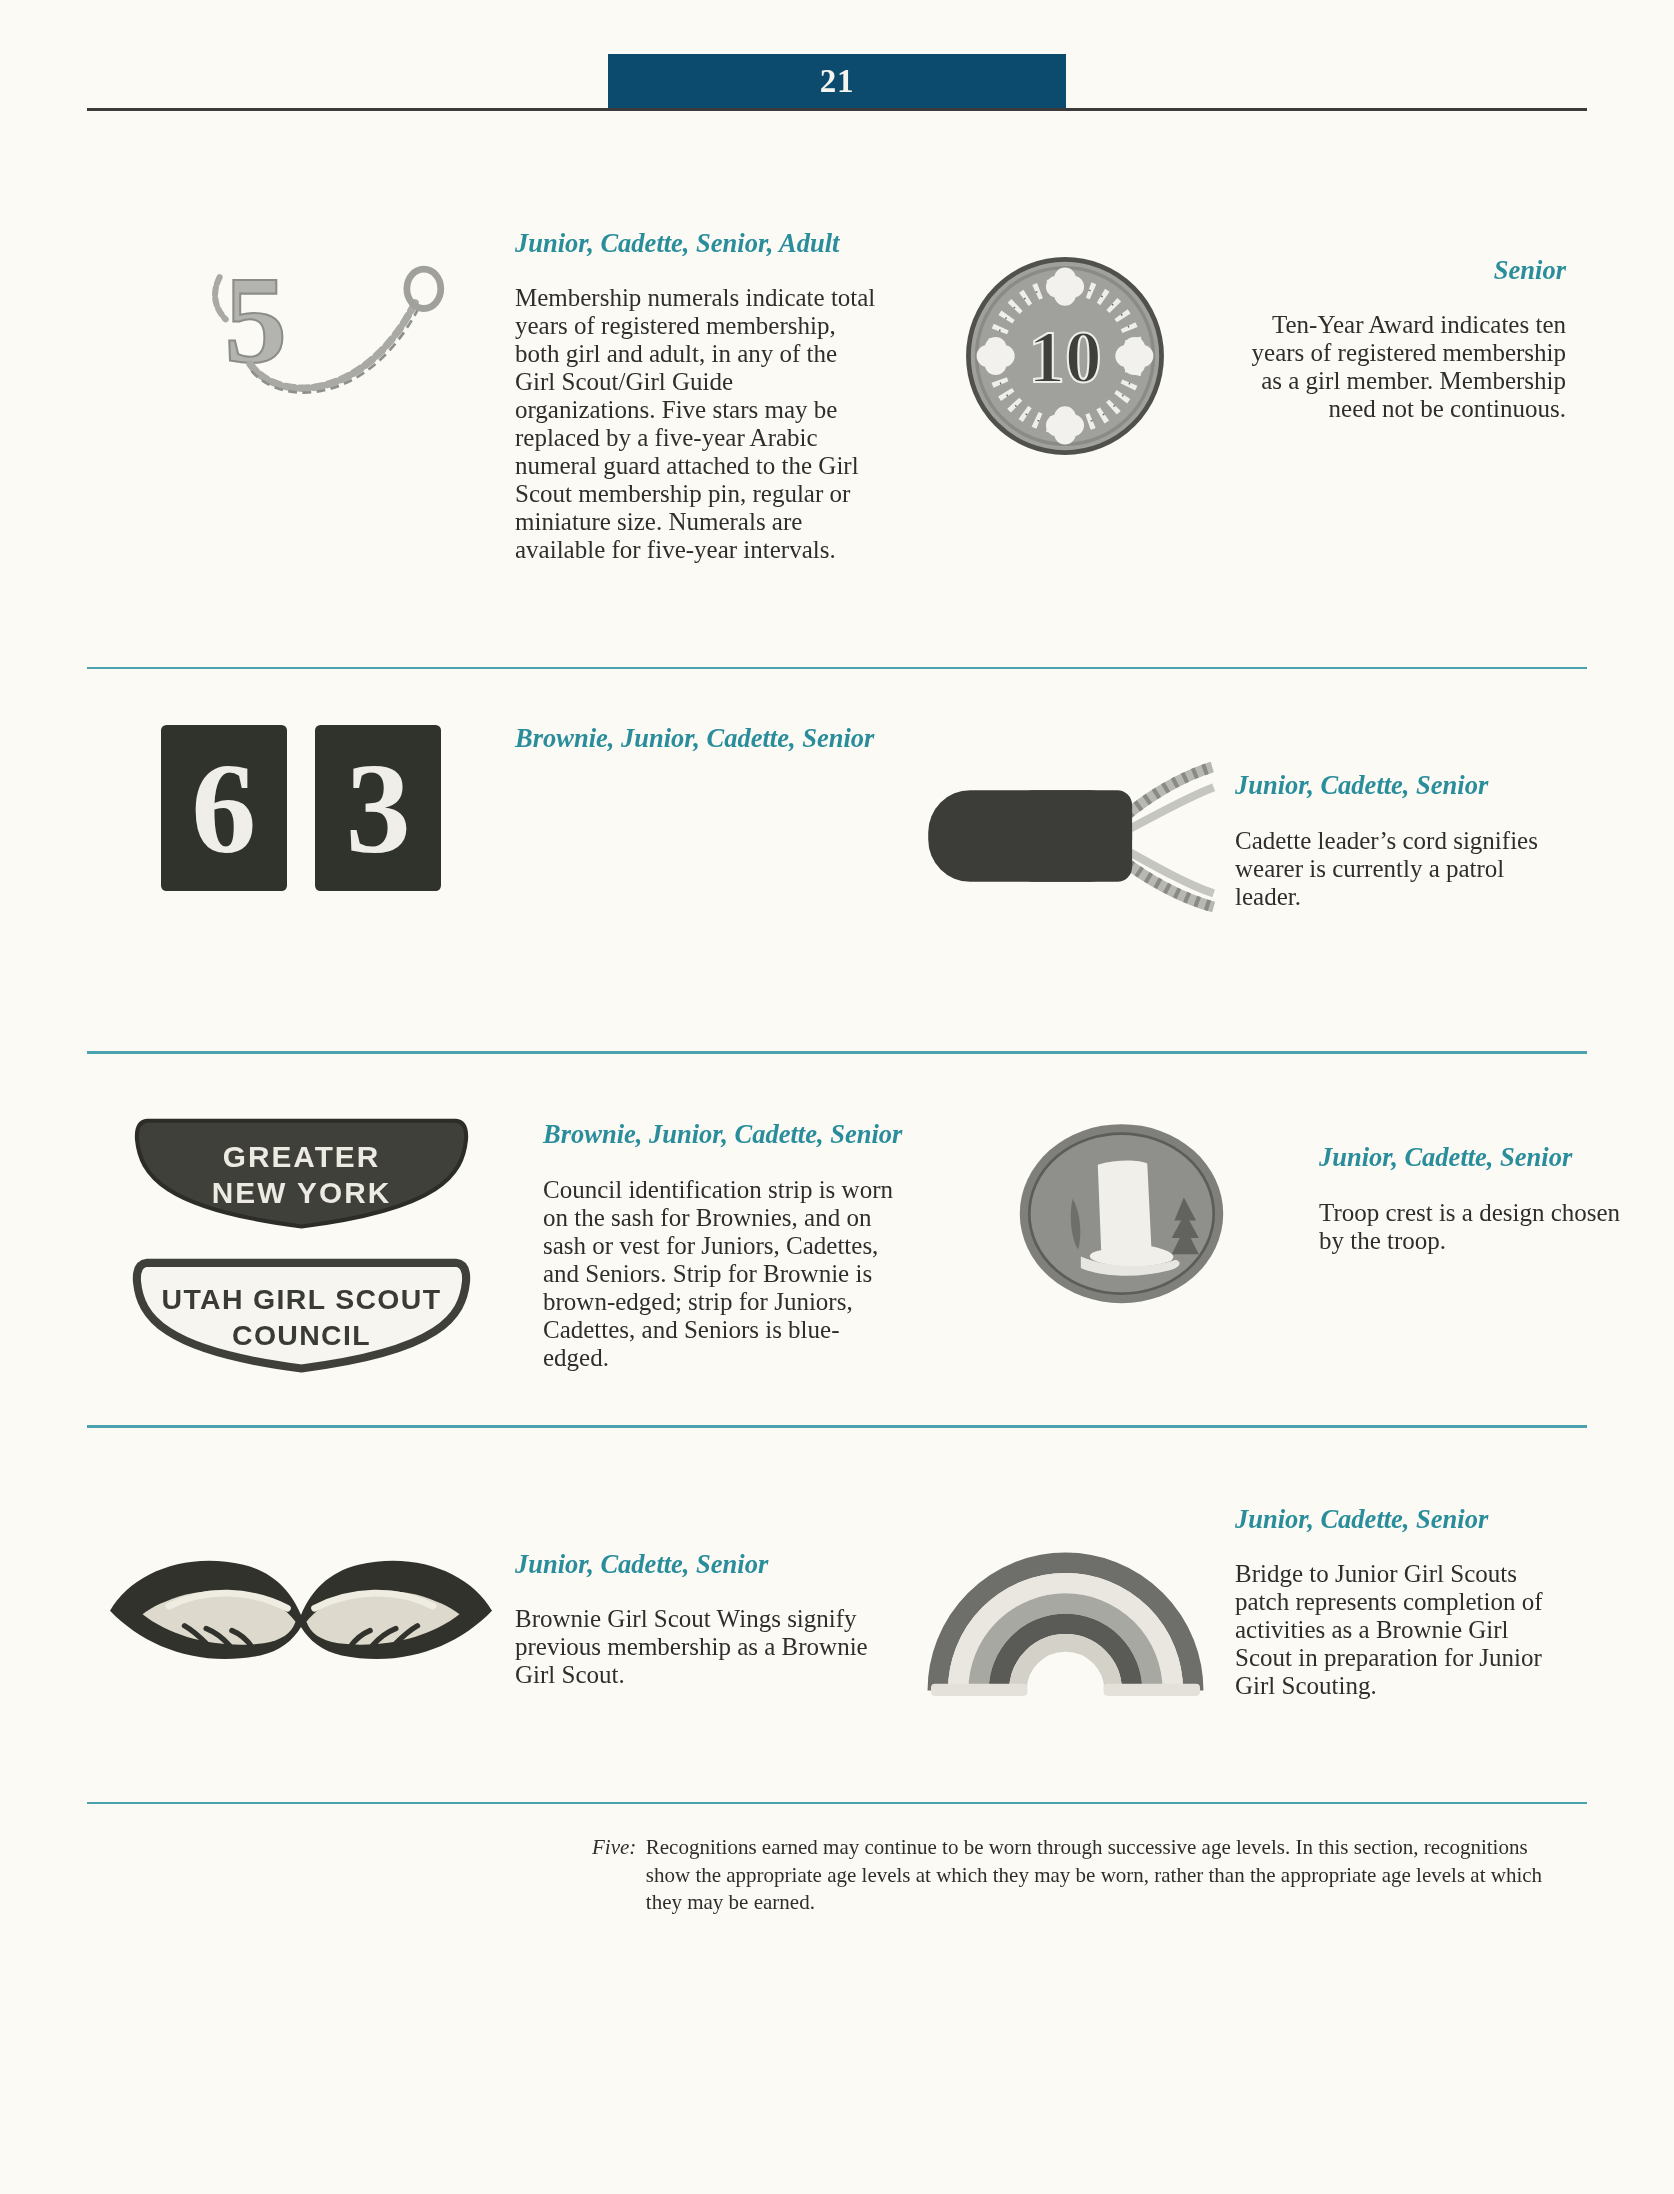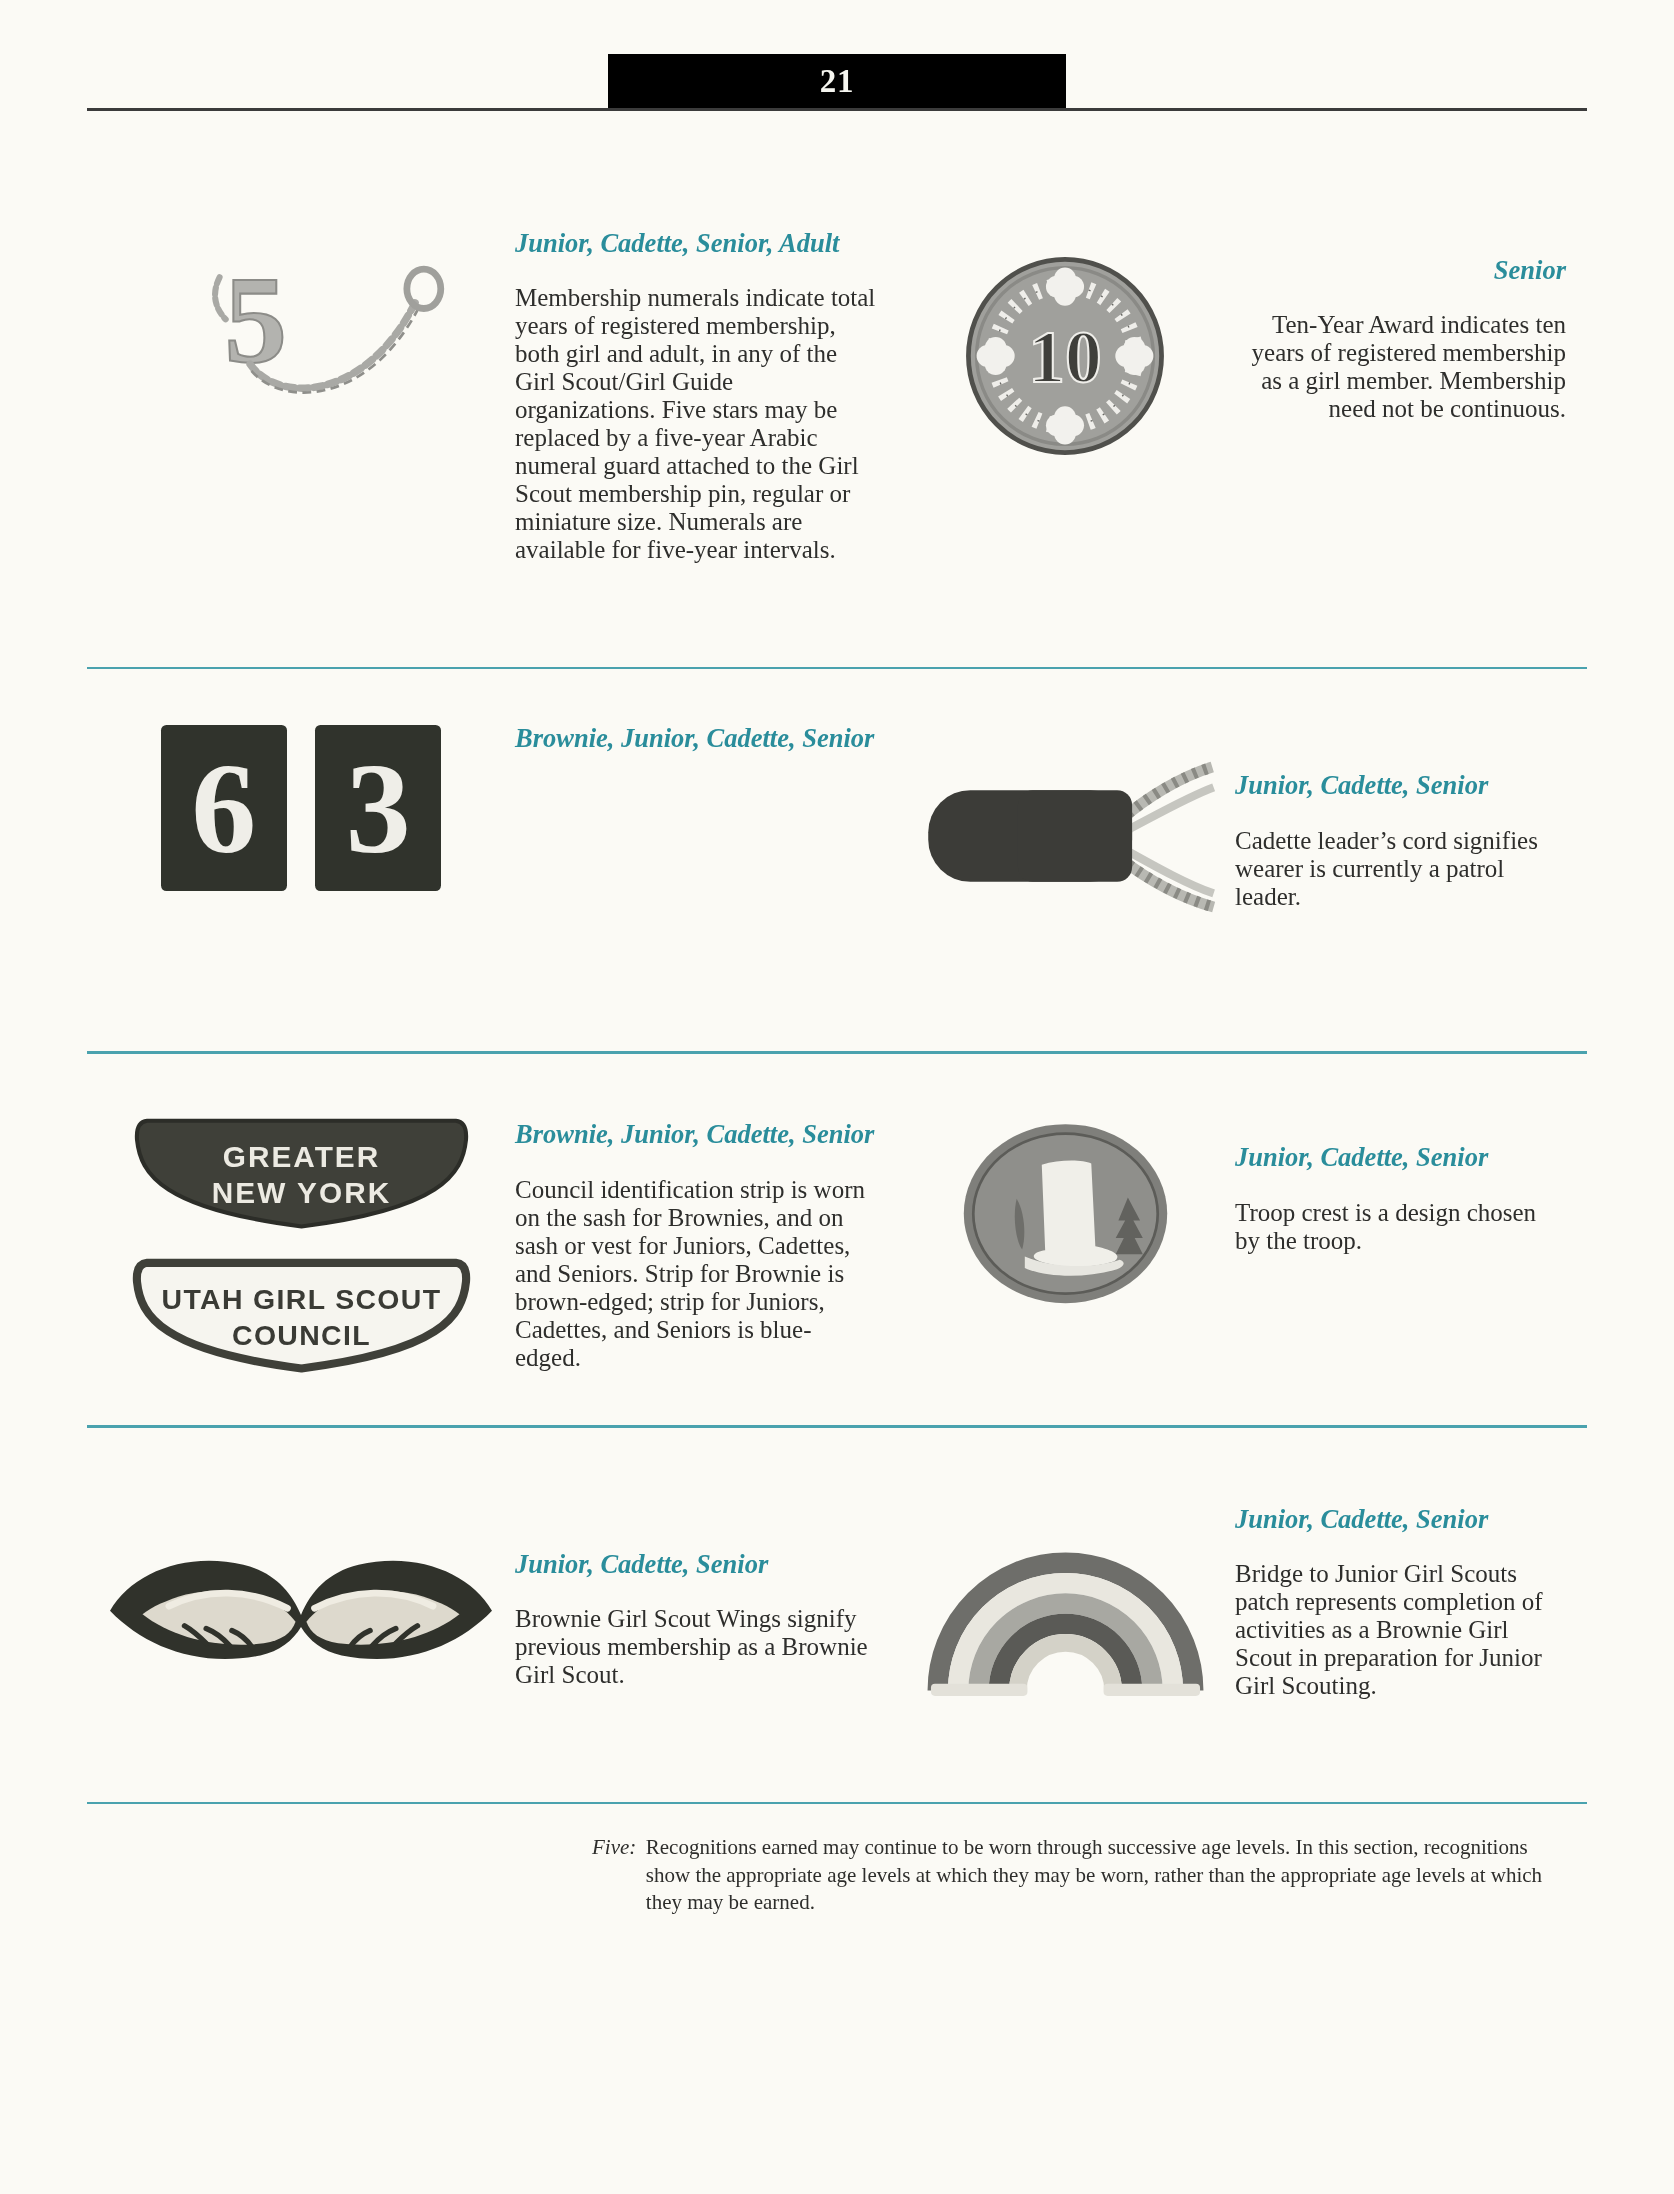--- a/index.html
+++ b/index.html
@@ -7,36 +7,36 @@
     position:relative;
     width:1674px;height:2194px;
     background:#fbfaf5;
     font-family:"Liberation Serif", serif;
     color:#2e2e2c;
     box-sizing:border-box;
     overflow:hidden;
   }
   
   .page-number-bar{
-    width:458px;height:54px;background:#000000;
+    width:458px;height:54px;background:#0c4a6e;
     margin:54px auto 0 auto;
     display:flex;align-items:center;justify-content:center;
   }
   .page-number{color:#f5f5ef;font-size:33px;font-weight:bold;letter-spacing:0.7px;}
   .header-rule{height:2.7px;background:#3b3b3b;margin:0 87px;}
   
   .row{
     display:grid;
     grid-template-columns:428px 380px 340px 350px;
     padding:0 87px;
     box-sizing:border-box;
   }
   .sec1{min-height:556px;}
   .sec2{min-height:382px;}
-  .sec3{min-height:371px;}
+  .sec3{min-height:371px;gap:28px;}
   .sec4{min-height:374px;}
   .divider{height:2.7px;background:#4aa2ae;margin:0 87px;}
   .cell{box-sizing:border-box;}
   .img-cell{display:flex;justify-content:center;align-items:flex-start;}
   .txt-cell{padding-right:19px;}
   .heading{
     margin:0 0 26px 0;
     color:#2a8d9b;
     font-size:26.5px;line-height:1.16;
     font-weight:bold;font-style:italic;

